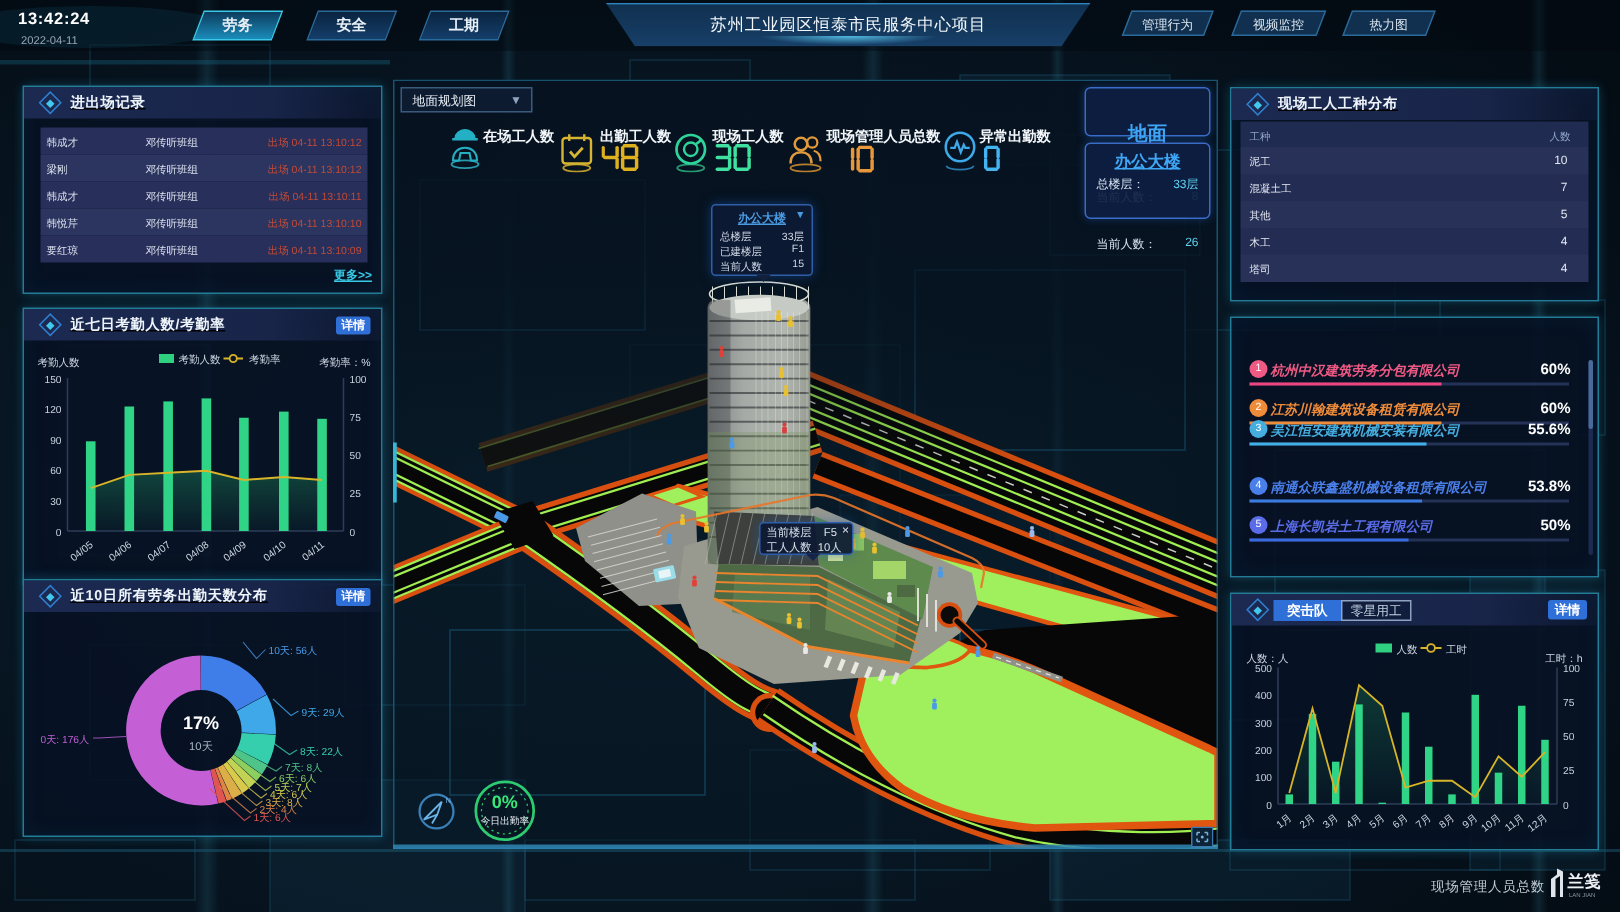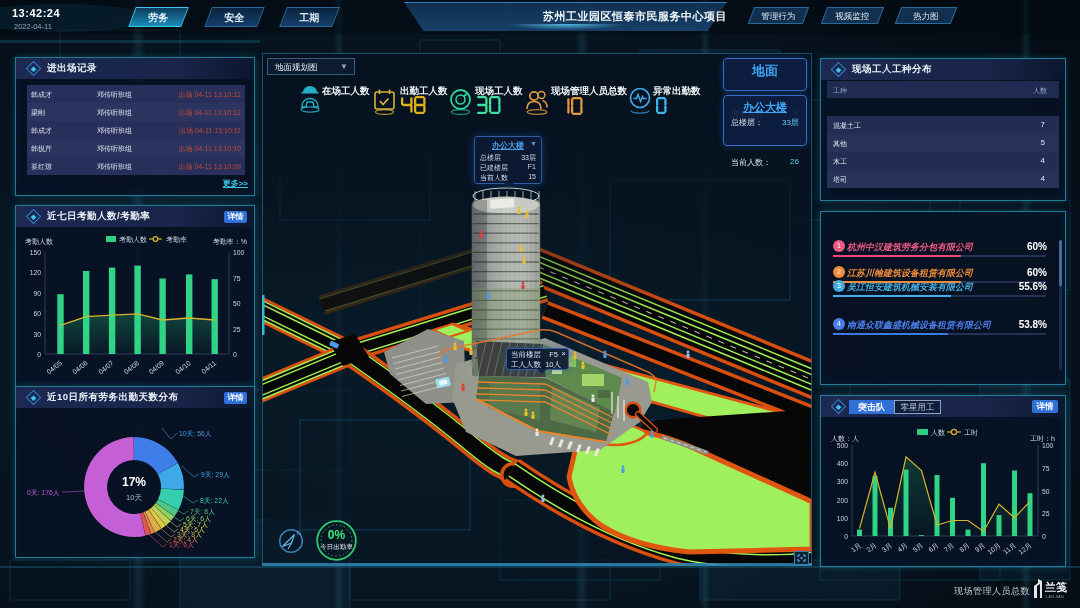--- a/index.html
+++ b/index.html
@@ -1,17 +1,17 @@
 <!DOCTYPE html>
 <html><head><meta charset="utf-8"><style>
 *{margin:0;padding:0;box-sizing:border-box;}
 html,body{width:1080px;height:608px;overflow:hidden;background:#050f18;
  font-family:"Liberation Sans",sans-serif;position:relative;}
 .abs{position:absolute;}
-.panel{position:absolute;overflow:hidden;background:rgba(7,17,35,0.88);border:1px solid rgba(46,160,190,0.75);box-shadow:0 0 7px rgba(40,170,210,0.30), inset 0 0 14px rgba(20,90,140,0.12);}
+.panel{position:absolute;overflow:hidden;background:rgba(7,17,35,0.88);border:1px solid rgba(46,160,190,0.75);box-shadow:0 0 7px rgba(40,170,210,0.30), inset 0 0 14px rgba(20,90,140,0.12);text-decoration:underline;}
 .phead{position:relative;height:21px;background:linear-gradient(90deg,#1c2a52 0%,#182448 70%,rgba(20,32,64,0.35)100%);
  display:flex;align-items:center;}
 .phead .tt{color:#eef4fb;font-size:9.5px;font-weight:bold;letter-spacing:0.5px;}
 .dico{width:11px;height:11px;margin:0 8px 0 12px;transform:rotate(45deg);border:1.5px solid #2f7fd0;
  display:flex;align-items:center;justify-content:center;}
 .dico i{display:block;width:4px;height:4px;background:#42c8ee;}
 .btn{position:absolute;right:7px;top:5px;width:23px;height:12px;background:#2f6fd8;border-radius:2px;
  color:#fff;font-size:8px;text-align:center;line-height:12px;font-weight:bold;}
 .row{position:absolute;left:11px;width:218px;height:18px;font-size:7px;color:#dde3f0;}
 .row span{position:absolute;top:5px;}
@@ -98,21 +98,21 @@
   </div>
 <div class="tab" style="left:283px;width:53px">
     <div class="lb">工期</div>
   </div>
 <div class="abs" style="left:404px;top:2px;width:323px;height:29px;
  background:linear-gradient(180deg,#10304f 0%,#173f68 100%);
  clip-path:polygon(0 0,100% 0,94% 100%,6% 100%);border-top:1.5px solid #2f84c0;"></div>
 <div class="abs" style="left:404px;top:24px;width:323px;height:8px;display:flex;justify-content:center;">
  <div style="width:120px;height:6px;background:radial-gradient(ellipse at 50% 0%,rgba(90,200,240,0.9),rgba(90,200,240,0) 70%);"></div>
   </div>
-<div class="abs" style="left:404px;top:7px;width:323px;top:9px;text-align:right;color:#f2f7fc;font-size:11px;font-weight:bold;letter-spacing:0.5px">苏州工业园区恒泰市民服务中心项目</div>
+<div class="abs" style="left:404px;top:7px;width:323px;top:9px;text-align:center;color:#f2f7fc;font-size:11px;font-weight:normal;letter-spacing:0.5px">苏州工业园区恒泰市民服务中心项目</div>
 <div class="rtab" style="left:751px;width:55px">
     <div class="lb">管理行为</div>
   </div>
 <div class="rtab" style="left:824px;width:57px">
     <div class="lb">视频监控</div>
   </div>
 <div class="rtab" style="left:898px;width:56px">
     <div class="lb">热力图</div>
   </div>
 
@@ -254,20 +254,24 @@
     <div class="phead">
       <div class="dico">
         <i></i>
       </div>
       <div class="tt">现场工人工种分布</div>
     </div>
     <div class="abs" style="left:6px;top:22px;width:232px;height:17px;background:#202b52;font-size:7px;color:#8fa6cc">
       <span style="position:absolute;left:6px;top:5px">工种</span>
       <span style="position:absolute;right:12px;top:5px">人数</span>
     </div>
+    <div class="abs" style="left:6px;top:39px;width:232px;height:18px;background:#283158;font-size:7px;color:#e2e8f2">
+      <span style="position:absolute;left:6px;top:5px">泥工</span>
+      <span style="position:absolute;right:14px;top:4px;font-size:8px">10</span>
+    </div>
     <div class="abs" style="left:6px;top:57px;width:232px;height:18px;background:#232c52;font-size:7px;color:#e2e8f2">
       <span style="position:absolute;left:6px;top:5px">混凝土工</span>
       <span style="position:absolute;right:14px;top:4px;font-size:8px">7</span>
     </div>
     <div class="abs" style="left:6px;top:75px;width:232px;height:18px;background:#283158;font-size:7px;color:#e2e8f2">
       <span style="position:absolute;left:6px;top:5px">其他</span>
       <span style="position:absolute;right:14px;top:4px;font-size:8px">5</span>
     </div>
     <div class="abs" style="left:6px;top:93px;width:232px;height:18px;background:#232c52;font-size:7px;color:#e2e8f2">
       <span style="position:absolute;left:6px;top:5px">木工</span>
@@ -299,20 +303,27 @@
       <div class="abs" style="right:2px;top:1px;font-size:10px;font-weight:bold;color:#fff">55.6%</div>
       <div class="abs" style="left:0;top:15px;width:213px;height:2px;background:#253258"></div>
       <div class="abs" style="left:0;top:15px;width:118px;height:2px;background:#42b0e8"></div>
     </div>
     <div class="abs" style="left:12px;top:106px;width:216px;height:26px">
       <div class="abs" style="left:0;top:0px;width:12px;height:12px;border-radius:50%;background:#4a7ee8;color:#fff;font-size:7px;text-align:center;line-height:12px">4</div>
       <div class="abs" style="left:14px;top:1px;font-size:9px;font-style:italic;font-weight:bold;color:#4a7ee8;white-space:nowrap">南通众联鑫盛机械设备租赁有限公司</div>
       <div class="abs" style="right:2px;top:1px;font-size:10px;font-weight:bold;color:#fff">53.8%</div>
       <div class="abs" style="left:0;top:15px;width:213px;height:2px;background:#253258"></div>
       <div class="abs" style="left:0;top:15px;width:115px;height:2px;background:#3a7be0"></div>
+    </div>
+    <div class="abs" style="left:12px;top:132px;width:216px;height:26px">
+      <div class="abs" style="left:0;top:0px;width:12px;height:12px;border-radius:50%;background:#5a6ce8;color:#fff;font-size:7px;text-align:center;line-height:12px">5</div>
+      <div class="abs" style="left:14px;top:1px;font-size:9px;font-style:italic;font-weight:bold;color:#5a6ce8;white-space:nowrap">上海长凯岩土工程有限公司</div>
+      <div class="abs" style="right:2px;top:1px;font-size:10px;font-weight:bold;color:#fff">50%</div>
+      <div class="abs" style="left:0;top:15px;width:213px;height:2px;background:#253258"></div>
+      <div class="abs" style="left:0;top:15px;width:106px;height:2px;background:#3a6ae0"></div>
     </div>
     <div class="abs" style="right:3px;top:28px;width:3px;height:130px;background:#1c2a50;border-radius:2px"></div>
     <div class="abs" style="right:3px;top:28px;width:3px;height:46px;background:#4a6a9a;border-radius:2px"></div>
   </div>
 <div class="panel" style="left:820px;top:395px;width:246px;height:172px">
     <div class="phead">
       <div class="dico">
         <i></i>
       </div>
       <div class="abs" style="left:28px;top:4px;width:45px;height:14px;background:#2f6fd8;color:#fff;font-size:9px;font-weight:bold;text-align:center;line-height:14px">突击队</div>
@@ -664,21 +675,21 @@
 <div class="stat-label" style="left:653px;top:85px">异常出勤数</div>
 <svg class="abs" style="left:656px;top:97px" width="12" height="19">
     <line x1="2.2" y1="1.2" x2="8.3" y2="1.2" stroke="#42b4f0" stroke-width="2.3" stroke-linecap="round"></line>
     <line x1="9.4" y1="2.4" x2="9.4" y2="7.5" stroke="#42b4f0" stroke-width="2.3" stroke-linecap="round"></line>
     <line x1="9.4" y1="9.5" x2="9.4" y2="14.6" stroke="#42b4f0" stroke-width="2.3" stroke-linecap="round"></line>
     <line x1="2.2" y1="15.8" x2="8.3" y2="15.8" stroke="#42b4f0" stroke-width="2.3" stroke-linecap="round"></line>
     <line x1="1.1" y1="9.5" x2="1.1" y2="14.6" stroke="#42b4f0" stroke-width="2.3" stroke-linecap="round"></line>
     <line x1="1.1" y1="2.4" x2="1.1" y2="7.5" stroke="#42b4f0" stroke-width="2.3" stroke-linecap="round"></line>
   </svg>
 <div class="mini" style="top:58px;height:33px">
-    <div class="mt" style="font-size:13px;margin-top:3px">地面</div>
+    <div class="mt" style="font-size:13px;margin-top:21px">地面</div>
     <div class="mr"><span>当前人数：</span><b>8</b></div>
   </div>
 <div class="mini" style="top:95px;height:51px">
     <div class="mt" style="font-size:11px;margin-top:4px;text-decoration:underline">办公大楼</div>
     <div class="mr" style="margin-top:2px"><span>总楼层：</span><b>33层</b></div>
     <div class="mr"><span>当前人数：</span><b>26</b></div>
   </div>
 <div class="tipbox" style="left:474px;top:136px;width:68px;height:48px">
     <div style="text-align:center;color:#4a9ae0;font-size:8px;font-weight:bold;text-decoration:underline;margin-top:3px">办公大楼<span style="position:absolute;right:4px;top:3px;font-size:7px;color:#4a9ae0">▼</span></div>
     <div style="position:relative;height:10px;font-size:7px;color:#cfd8e6;padding:0 5px;margin-top:2px"><span>总楼层</span><span style="position:absolute;right:5px">33层</span></div>

